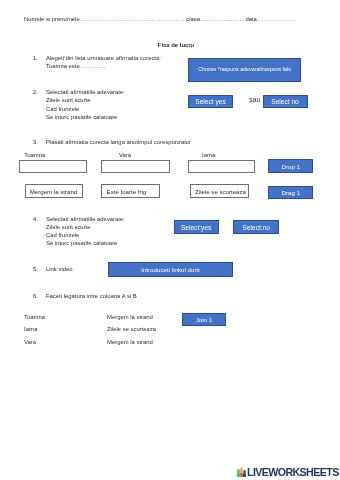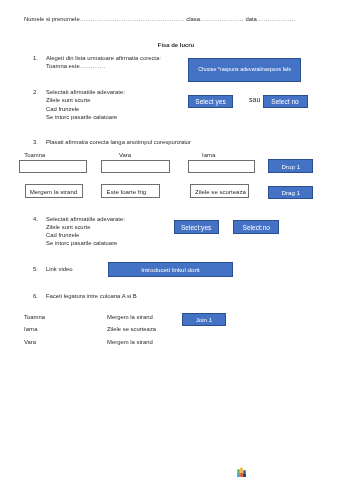--- a/index.html
+++ b/index.html
@@ -78,15 +78,16 @@
 
   <div class="logo" style="left:236.8px;top:466.5px;">
     <svg class="logo-icon" width="9" height="10" viewBox="0 0 18 20">
       <rect x="0.5" y="4.5" width="5" height="15.5" fill="#61b15a"></rect>
       <rect x="6.5" y="1.5" width="5" height="18.5" fill="#f0ae33"></rect>
       <rect x="12.5" y="6.5" width="5" height="13.5" fill="#2f5f9e"></rect>
       <rect x="0.5" y="13" width="5" height="7" fill="#46a6d8"></rect>
       <rect x="6.5" y="12" width="5" height="8" fill="#e2553c"></rect>
       <rect x="12.5" y="14" width="5" height="6" fill="#1f3f6b"></rect>
     </svg>
+    <span class="logo-text">LIVEWORKSHEETS</span>
   </div>
 
 </div>
 
 </body></html>

